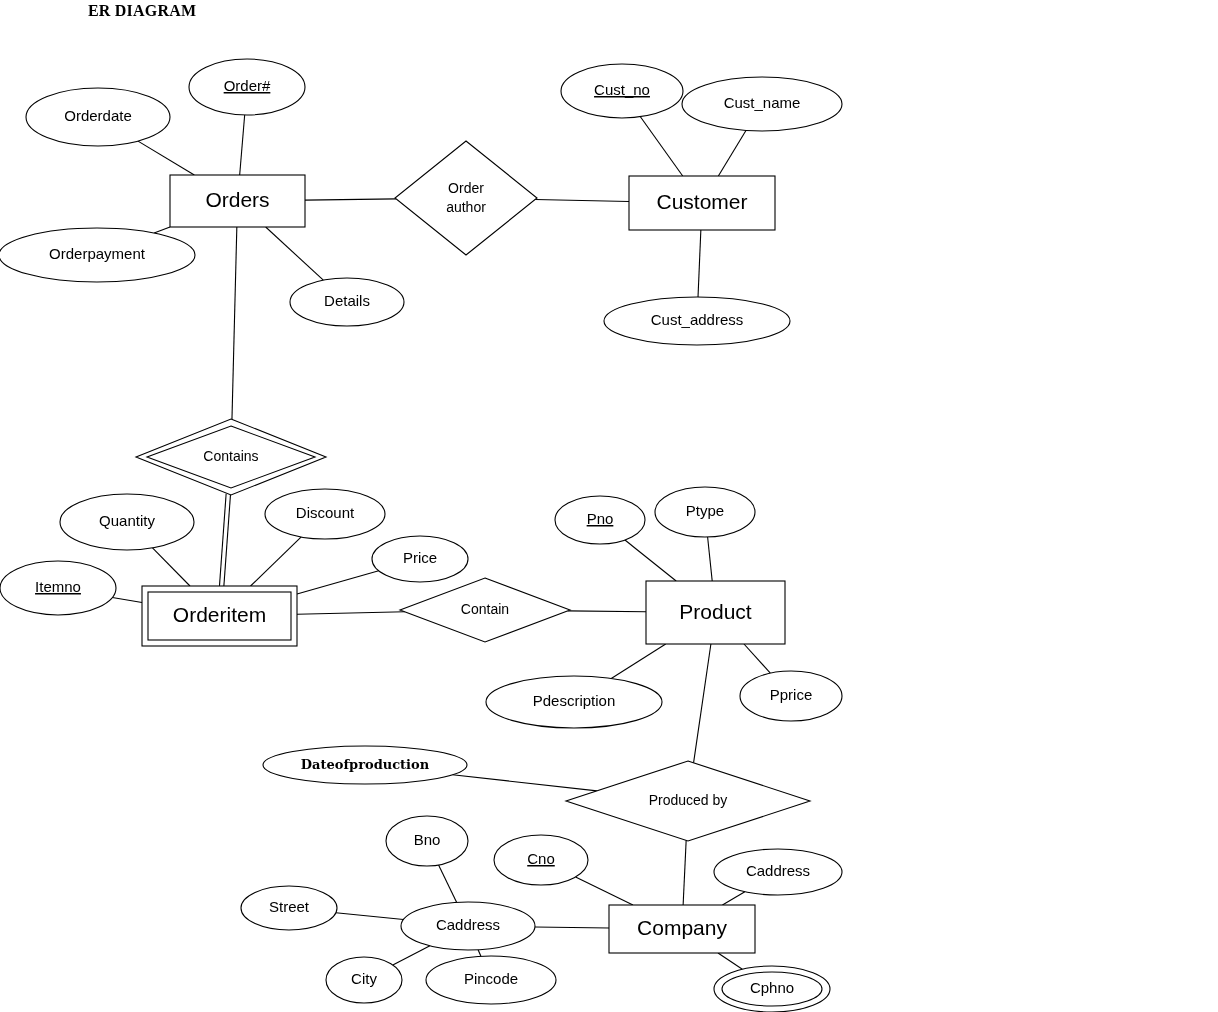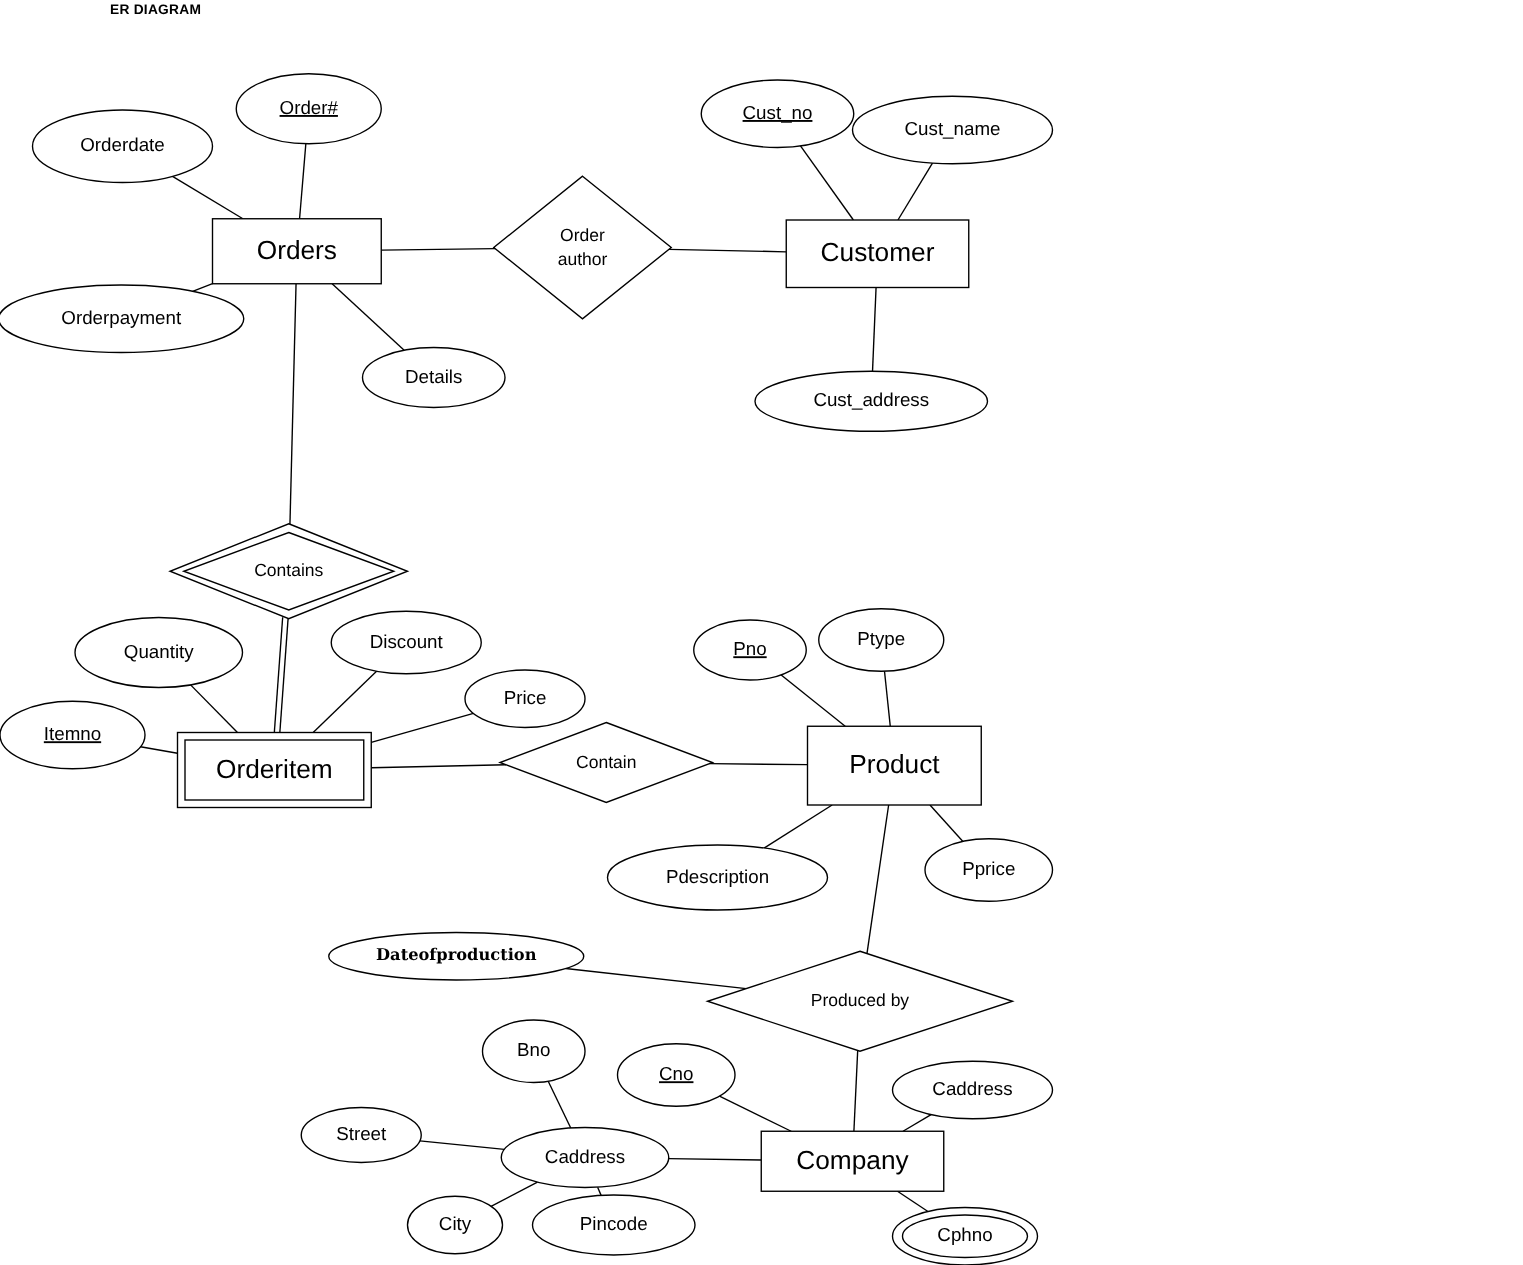--- a/index.html
+++ b/index.html
@@ -22,25 +22,26 @@
     position: absolute;
     left: 0;
     top: 0;
     width: 1218px;
     height: 1012px;
   }
   .page-title {
     position: absolute;
     left: 88px;
     top: 2px;
-    font-size: 11px;
+    font-size: 16px;
     font-weight: bold;
     color: #000000;
     letter-spacing: 0.2px;
     white-space: nowrap;
+    font-family: Liberation Serif, serif;
   }
   
   .shape {
     fill: #ffffff;
     stroke: #000000;
     stroke-width: 1.1;
   }
   .shape-thin {
     fill: none;
     stroke: #000000;

